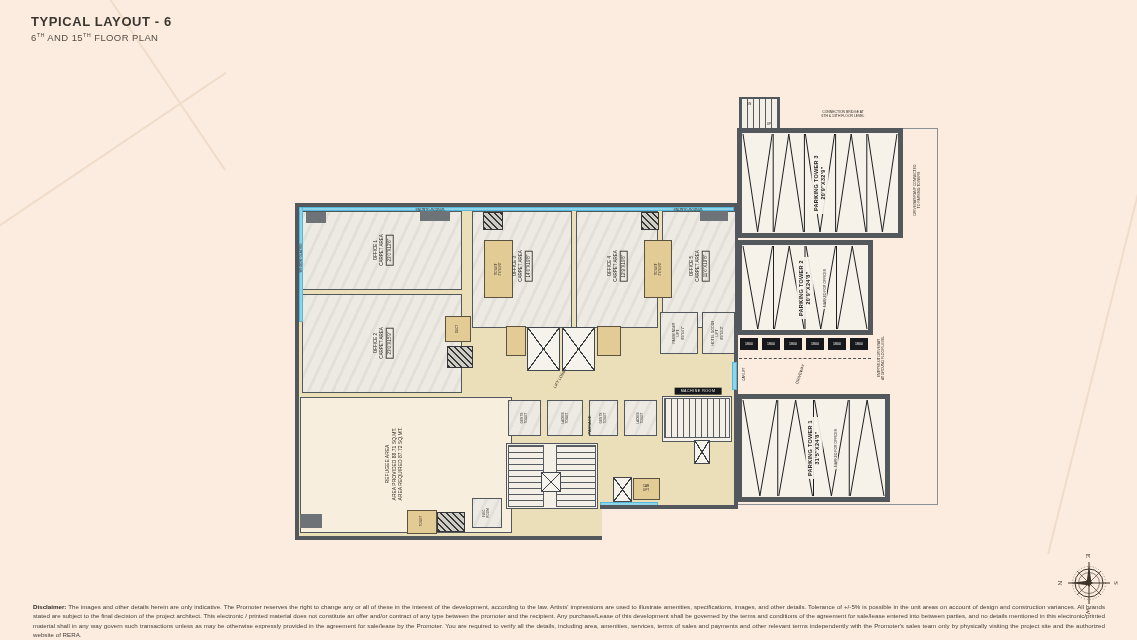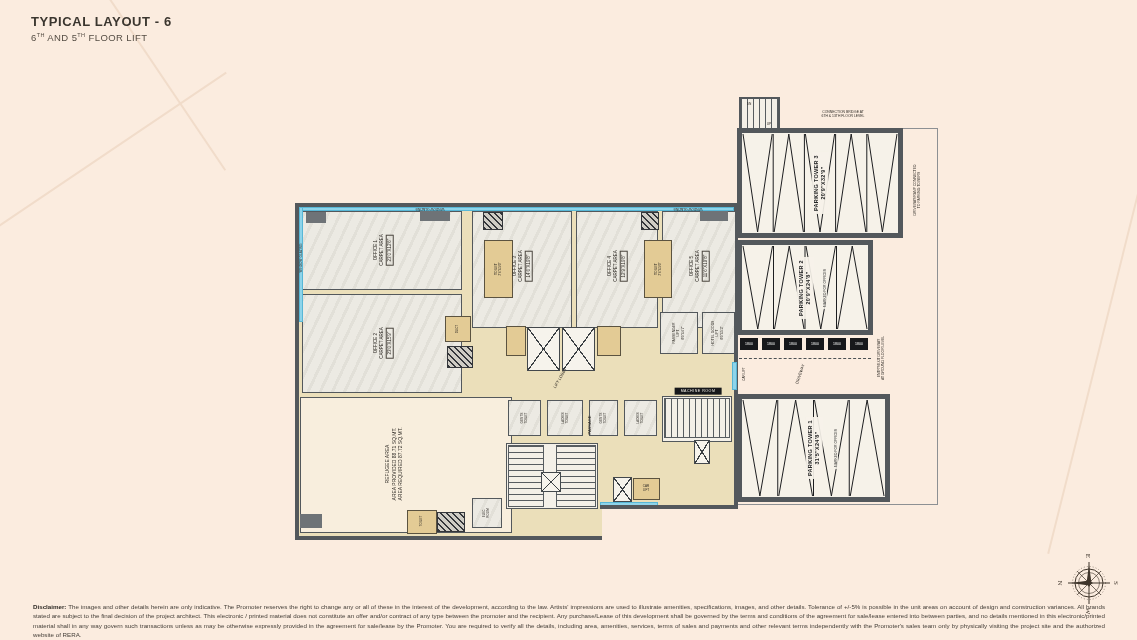--- a/index.html
+++ b/index.html
@@ -57,21 +57,21 @@
 </style>
 </head>
 <body>
 
 <div class="decor" style="left:-30px;top:150px;width:280px;height:1.5px;transform:rotate(-34deg);"></div>
 <div class="decor" style="left:160px;top:-40px;width:1.5px;height:230px;transform:rotate(-34deg);"></div>
 <div class="decor" style="left:1098px;top:140px;width:1.5px;height:420px;transform:rotate(14deg);"></div>
 
 <div class="header">
   <div class="title">TYPICAL LAYOUT - 6</div>
-  <div class="subtitle"><span>6</span><sup>TH</sup><span> AND 5</span><sup>TH</sup><span> FLOOR LIFT</span></div>
+  <div class="subtitle"><span>6</span><sup>TH</sup><span> AND 15</span><sup>TH</sup><span> FLOOR PLAN</span></div>
 </div>
 
 <div id="plan">
     <div class="pr outline-thin" style="left: 737px; top: 128px; width: 201px; height: 377px;"></div>
     <div class="pr outline-thick" style="left: 295px; top: 203px; width: 443px; height: 337px;"></div>
     <div class="pr marble" style="left: 302px; top: 211px; width: 160px; height: 79px;"></div>
     <div class="pr marble" style="left: 302px; top: 294px; width: 160px; height: 99px;"></div>
     <div class="pr marble" style="left: 472px; top: 211px; width: 100px; height: 117px;"></div>
     <div class="pr marble" style="left: 576px; top: 211px; width: 82px; height: 117px;"></div>
     <div class="pr marble" style="left: 662px; top: 211px; width: 74px; height: 117px;"></div>

